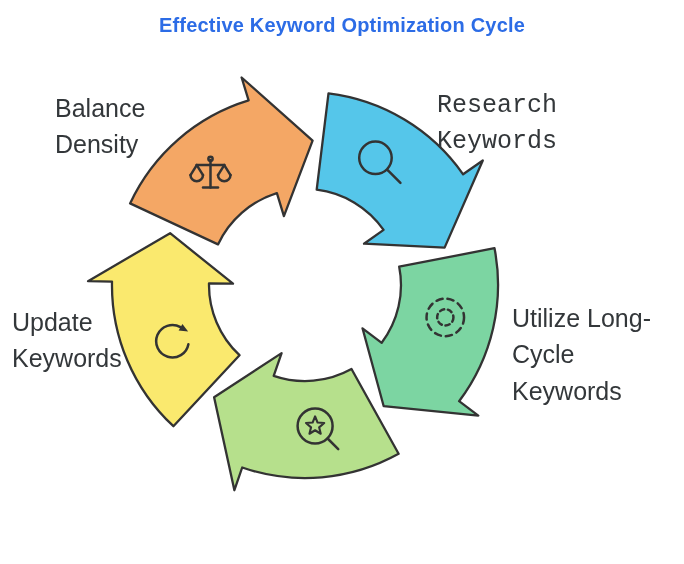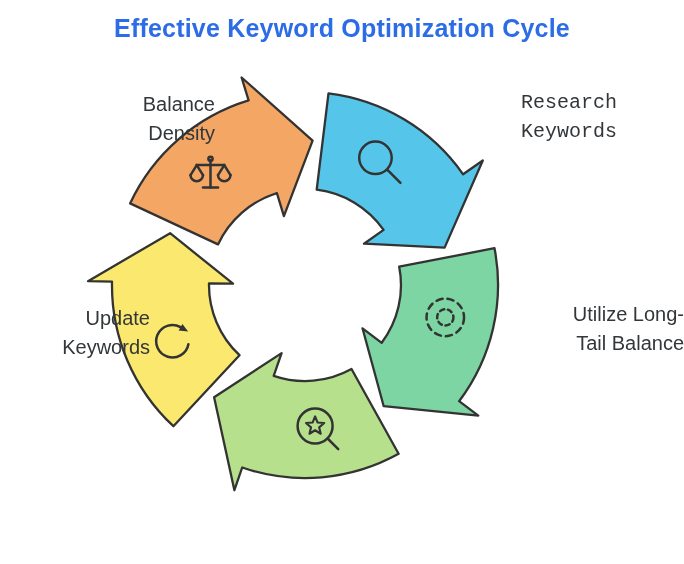--- a/index.html
+++ b/index.html
@@ -10,41 +10,41 @@
     background: #ffffff;
     overflow: hidden;
     font-family: "Liberation Sans", "DejaVu Sans", sans-serif;
   }
   #title {
     position: absolute;
     top: 14px;
     left: 0;
     width: 684px;
     text-align: center;
-    font-size: 25px;
+    font-size: 20px;
     font-weight: bold;
     letter-spacing: 0.2px;
   }
   #cycle-svg {
     position: absolute;
     top: 0;
     left: 0;
   }
   .seg-label {
     position: absolute;
-    font-size: 20px;
+    font-size: 25px;
     line-height: 1.45;
     color: #33373a;
-    text-align: right;
+    text-align: left;
     white-space: pre-line;
   }
   #label-research  { left: 437px; top: 88px;  width: 180px; font-family: Liberation Mono, monospace; }
   #label-utilize   { left: 512px; top: 300px; width: 172px; }
   #label-optimize  { left: 230px; top: 502px; width: 180px; }
-  #label-update    { left: 20px;   top: 304px; width: 130px; }
+  #label-update    { left: 12px;   top: 304px; width: 130px; }
   #label-balance   { left: 55px;  top: 90px;  width: 160px; }
 </style>
 </head>
 <body>
 
 <div id="stage">
 
   <div id="title" style="color: rgb(44, 108, 230);">Effective Keyword Optimization Cycle</div>
 
   <svg id="cycle-svg" width="684" height="564" viewBox="0 0 684 564" xmlns="http://www.w3.org/2000/svg">
@@ -82,19 +82,19 @@
         <line x1="11" y1="-9" x2="6" y2="-1"></line>
         <line x1="11" y1="-9" x2="16" y2="-1"></line>
         <path d="M 6 -1 A 5 5 0 0 0 16 -1"></path>
         <line x1="-6" y1="9" x2="6" y2="9"></line>
       </g>
     </svg>
 
   <div class="seg-label" id="label-research" style="color: rgb(51, 55, 58);">Research
 Keywords</div>
   <div class="seg-label" id="label-utilize" style="color: rgb(51, 55, 58);">Utilize Long-
-Tail Balance</div>
+Cycle Keywords</div>
   <div class="seg-label" id="label-update" style="color: rgb(51, 55, 58);">Update
 Keywords</div>
   <div class="seg-label" id="label-balance" style="color: rgb(51, 55, 58);">Balance
 Density</div>
 
 </div>
 
 </body></html>

